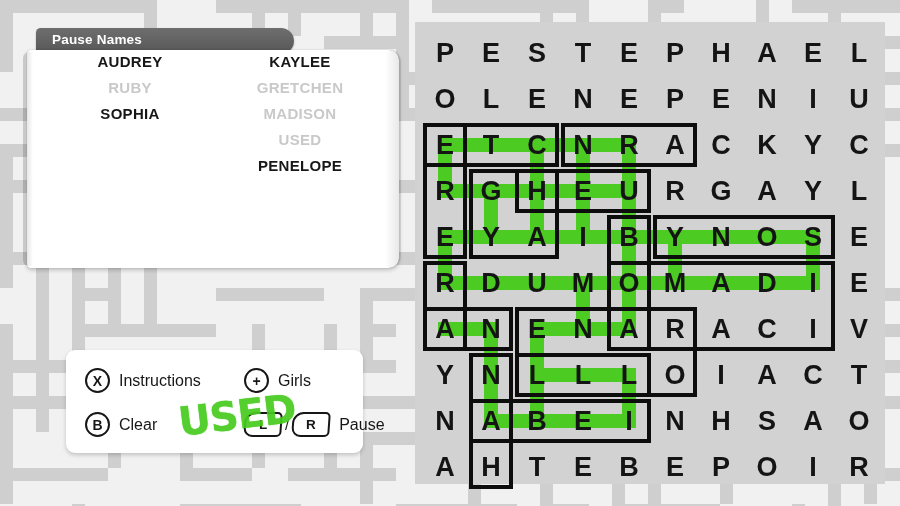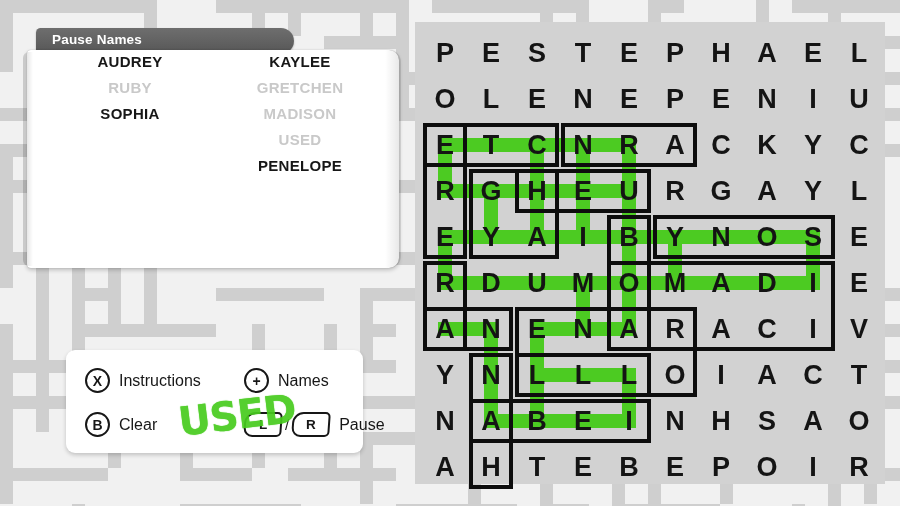--- a/index.html
+++ b/index.html
@@ -551,21 +551,21 @@
   </div>
 
   <div id="controls-card">
     <div class="ctl-row" id="ctl-instructions">
       <div class="btn-circle">X</div>
       <div class="ctl-label">Instructions</div>
     </div>
 
     <div class="ctl-row" id="ctl-pause">
       <div class="btn-circle">+</div>
-      <div class="ctl-label">Names</div>
+      <div class="ctl-label">Girls</div>
     </div>
 
     <div class="ctl-row" id="ctl-clear">
       <div class="btn-circle">B</div>
       <div class="ctl-label">Clear</div>
     </div>
 
     <div class="ctl-row" id="ctl-hint">
       <div class="shoulder-btn">
         <span>L</span>

